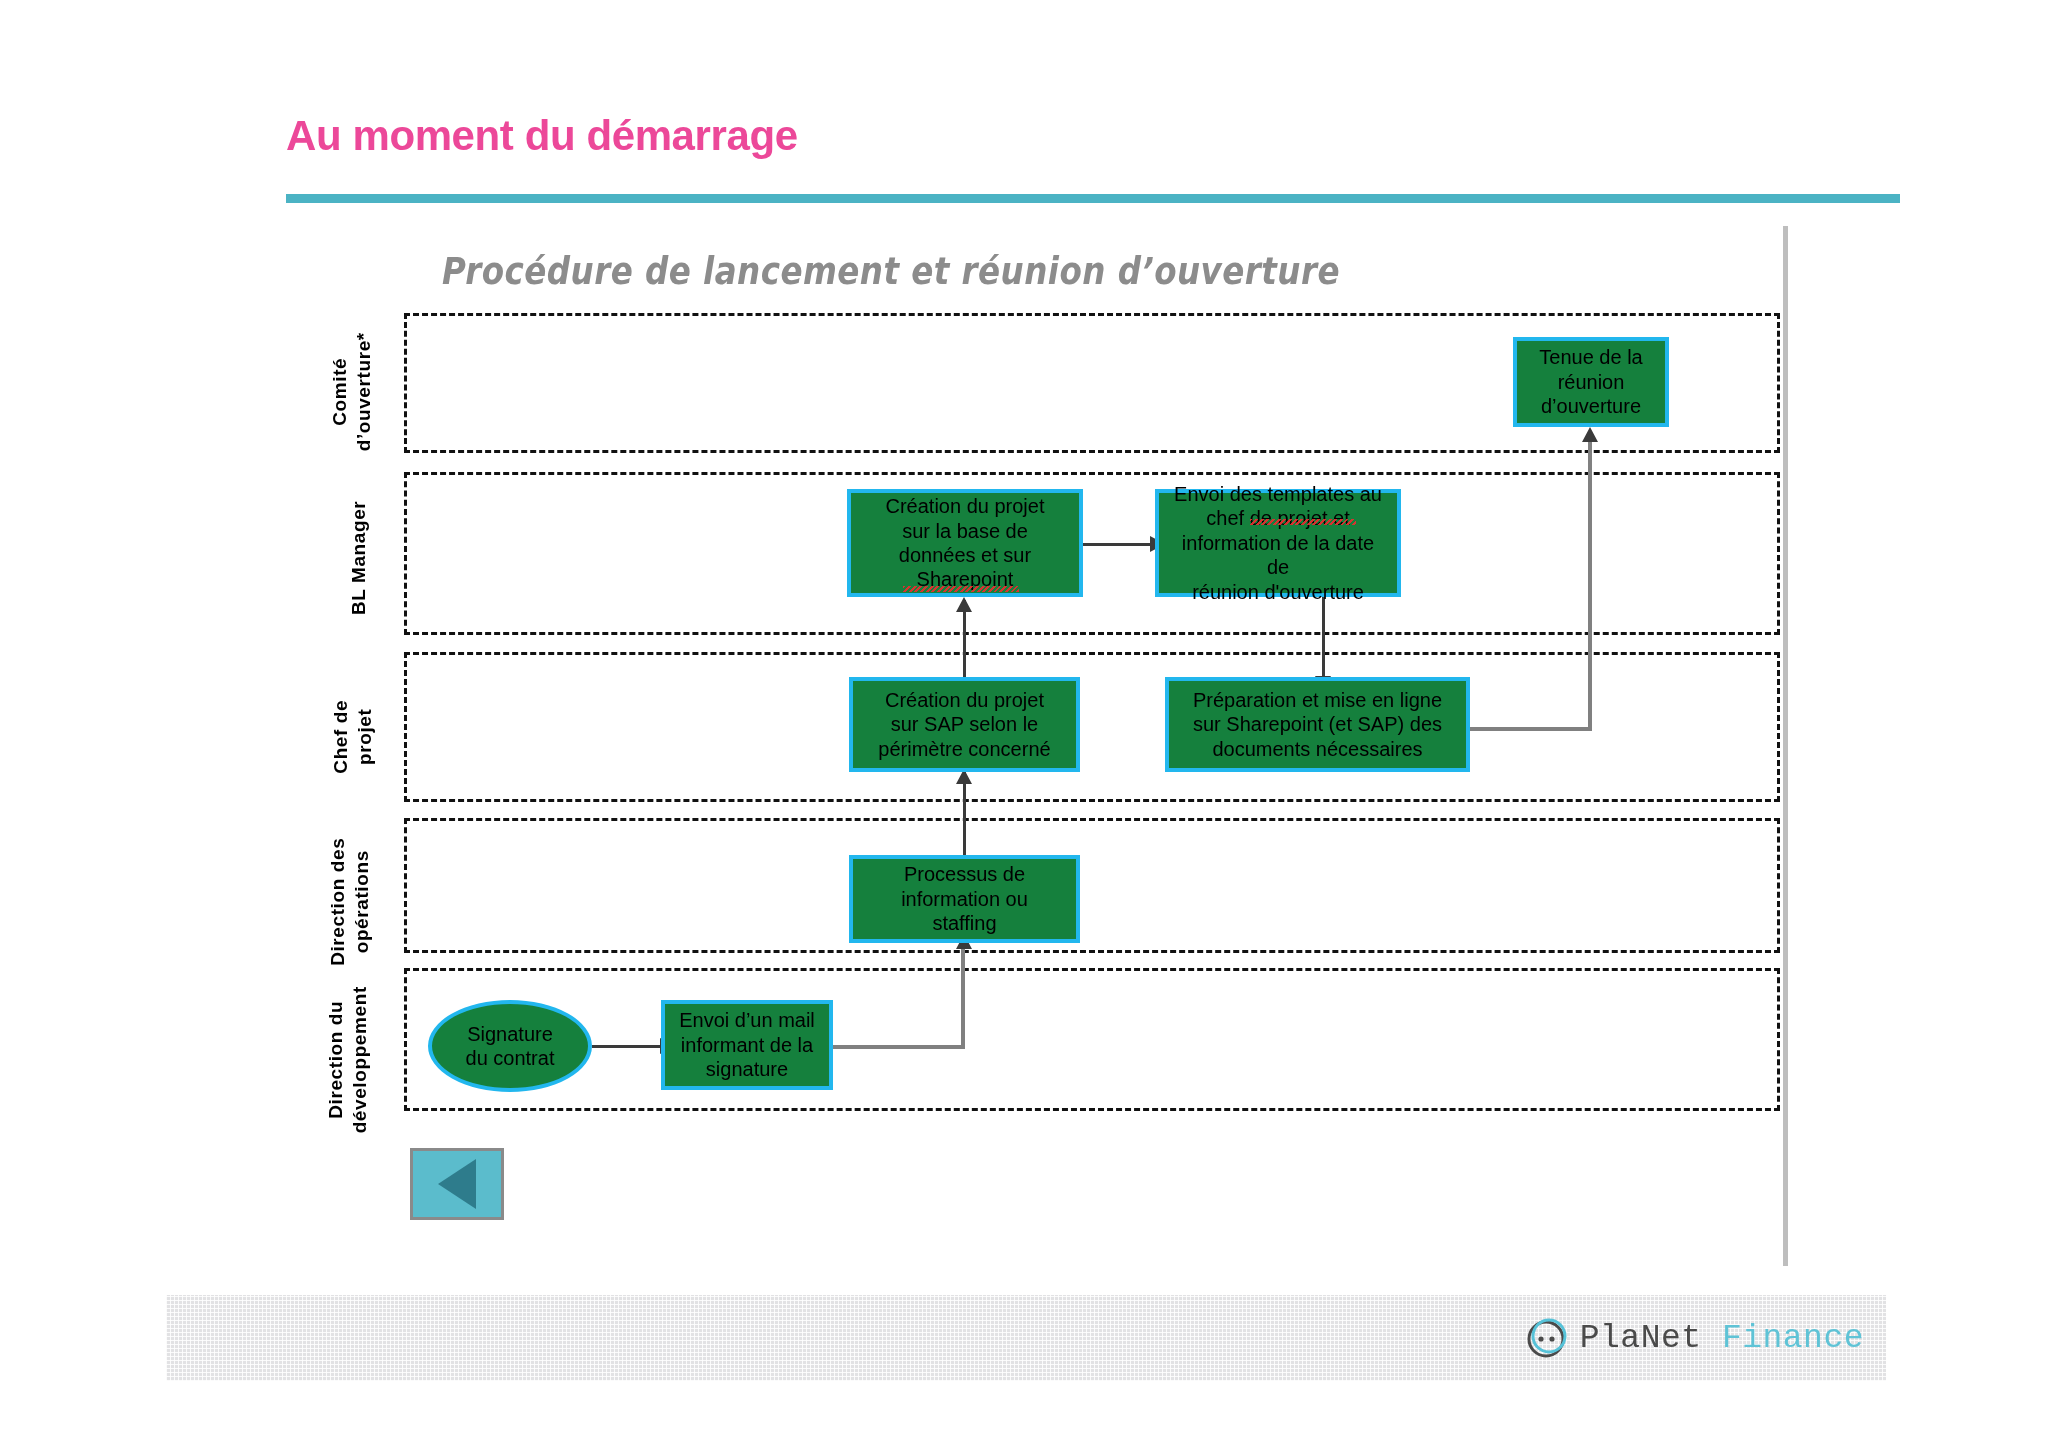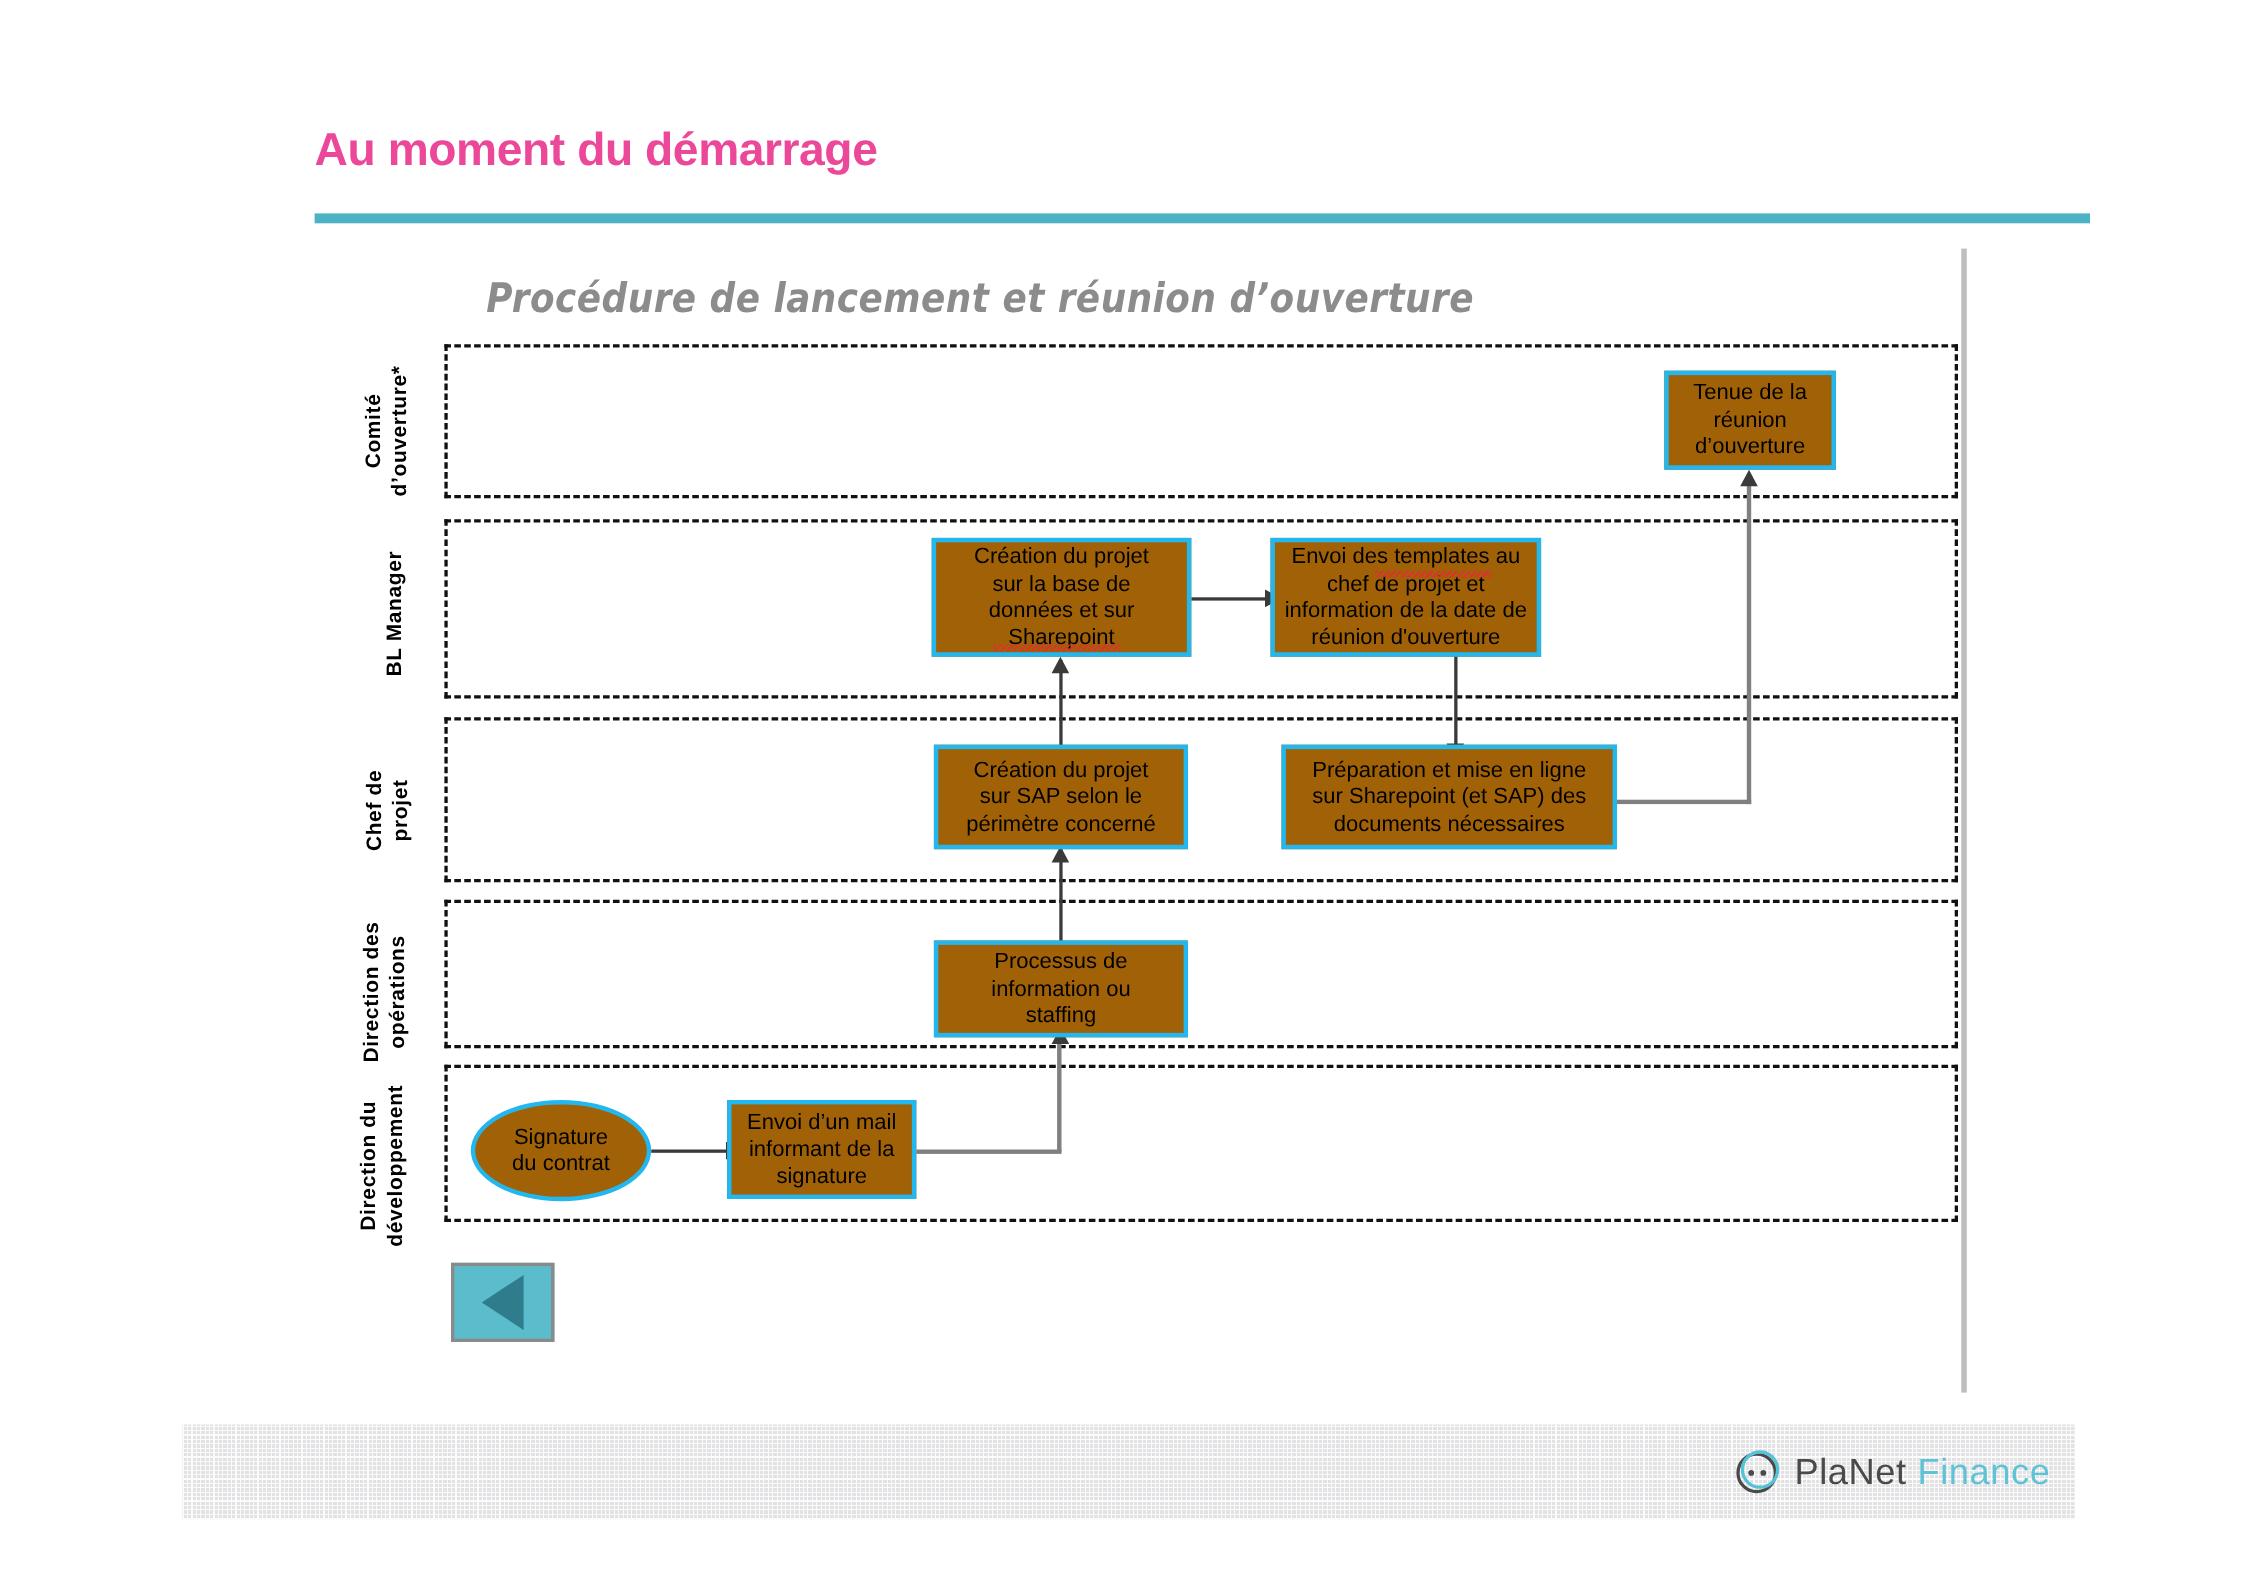--- a/index.html
+++ b/index.html
@@ -90,29 +90,29 @@
     transform: rotate(-90deg);
     white-space: pre-line;
     width: 300px;
   }
 
   
   .node {
     position: absolute;
     box-sizing: border-box;
     border: 4px solid #22B7EE;
-    background: #a16207;
+    background: #15803d;
     color: #000000;
     font-size: 20px;
     line-height: 1.22;
     text-align: center;
     display: flex;
     align-items: center;
     justify-content: center;
-    padding: 2px 0;
+    padding: 2px 12px;
     white-space: pre-line;
     z-index: 5;
   }
 
   .node.oval {
     border-radius: 50%;
   }
 
   
   .squiggle {
@@ -217,21 +217,21 @@
     align-items: center;
     gap: 10px;
   }
   #logo-mark {
     width: 46px;
     height: 46px;
     position: relative;
     flex: 0 0 auto;
   }
   #logo-text {
-    font-family: Liberation Sans, sans-serif;
+    font-family: Liberation Mono, monospace;
     font-size: 33px;
     white-space: nowrap;
     letter-spacing: 0.5px;
   }
   #logo-text .w1 { color: #4A4A4A; }
   #logo-text .w2 { color: #5FC3D6; }
 </style>
 </head>
 <body>
 

